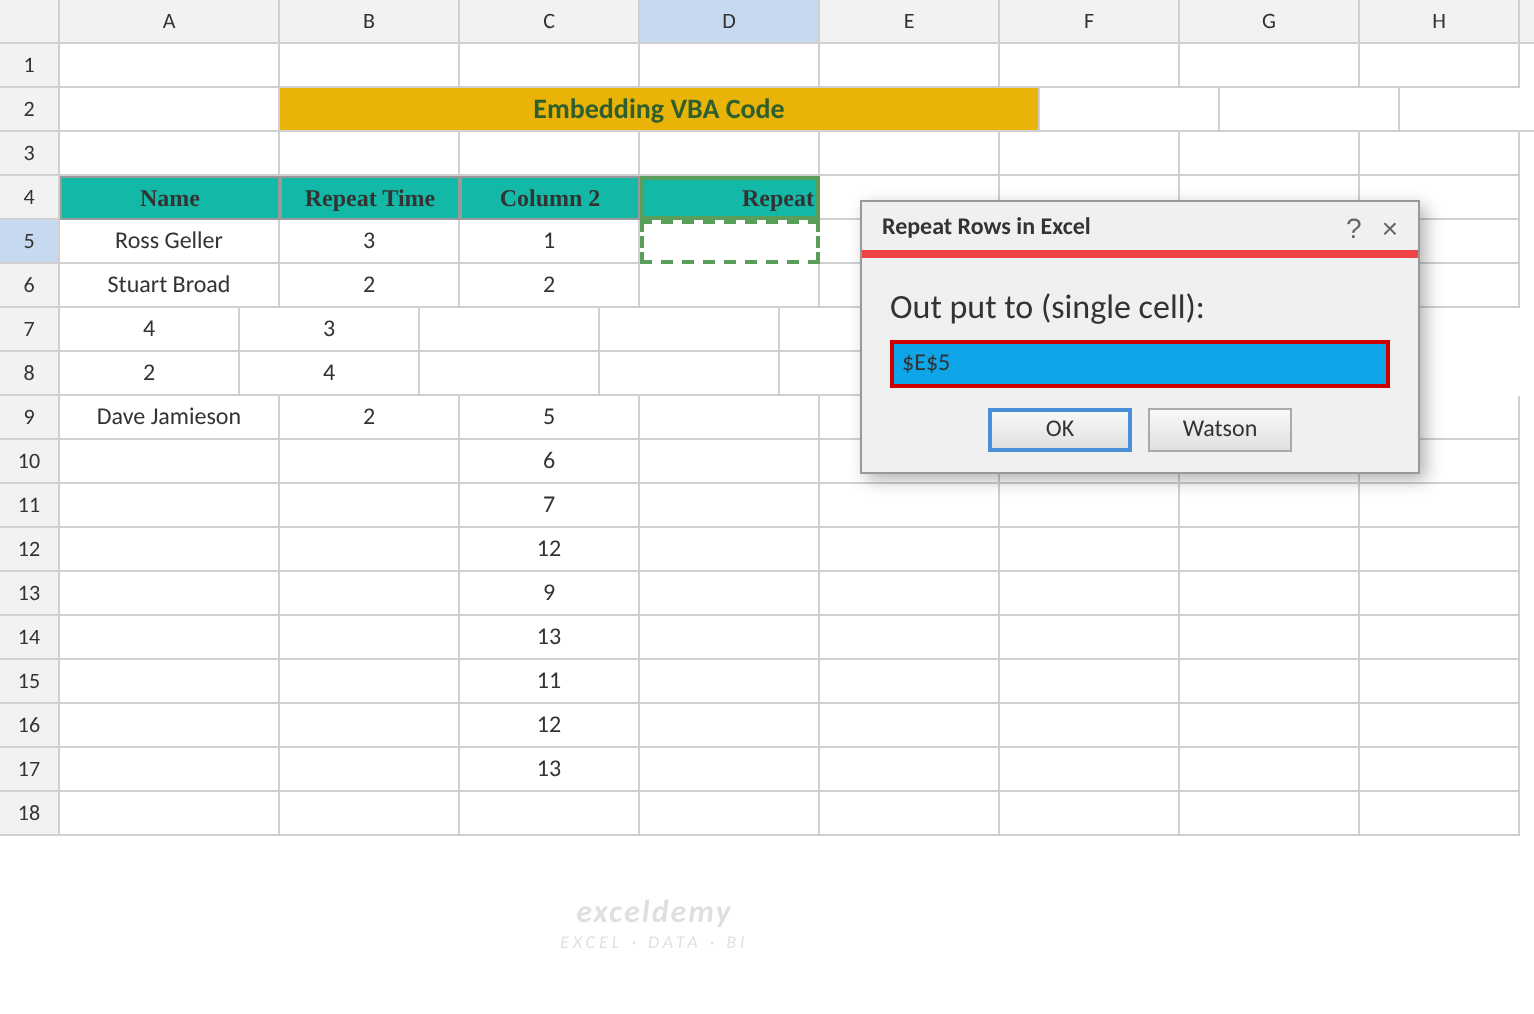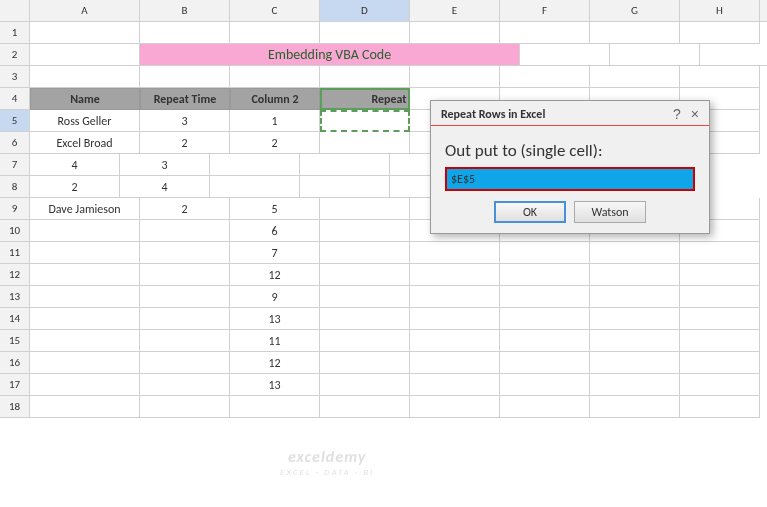--- a/index.html
+++ b/index.html
@@ -82,28 +82,29 @@
       border-bottom: 1px solid #d0d0d0;
       display: flex;
       align-items: center;
       justify-content: center;
       font-size: 12px;
       color: #333;
       overflow: hidden;
       flex-shrink: 0;
     }
     .cell.header-cell {
-      background: #a3a3a3;
+      background: #14b8a6;
       font-weight: bold;
       justify-content: center;
       border: 1px solid #999;
+      font-family: Liberation Serif, serif;
     }
     .cell.title-cell {
-      background: #f9a8d4;
-      font-weight: normal;
+      background: #eab308;
+      font-weight: bold;
       font-size: 14px;
       color: #2e5f2e;
     }
     .cell.dashed-border {
       border: 2px dashed #5a9e5a;
       background: transparent;
     }
 
     
     .w-a { width: 30px; min-width: 30px; }
@@ -133,21 +134,21 @@
       box-shadow: 3px 3px 8px rgba(0,0,0,0.3);
       z-index: 100;
     }
 
     .dialog-titlebar {
       background: #f0f0f0;
       padding: 6px 8px 4px 10px;
       display: flex;
       align-items: center;
       justify-content: space-between;
-      border-bottom: 1px solid #ef4444;
+      border-bottom: 4px solid #ef4444;
     }
     .dialog-title-text {
       font-size: 12px;
       font-weight: bold;
       color: #333;
     }
     .dialog-titlebar-icons {
       display: flex;
       gap: 6px;
       align-items: center;
@@ -289,21 +290,21 @@
       <div class="cell w-d">1</div>
       <div class="cell dashed-border w-e"></div>
       <div class="cell w-f"></div>
       <div class="cell w-g"></div>
       <div class="cell w-h"></div>
       <div class="cell" style="width:80px;"></div>
     </div>
 
     <div class="spreadsheet-row">
       <div class="row-num">6</div>
-      <div class="cell w-b">Excel Broad</div>
+      <div class="cell w-b">Stuart Broad</div>
       <div class="cell w-c">2</div>
       <div class="cell w-d">2</div>
       <div class="cell w-e"></div>
       <div class="cell w-f"></div>
       <div class="cell w-g"></div>
       <div class="cell w-h"></div>
       <div class="cell" style="width:80px;"></div>
     </div>
 
     <div class="spreadsheet-row">

